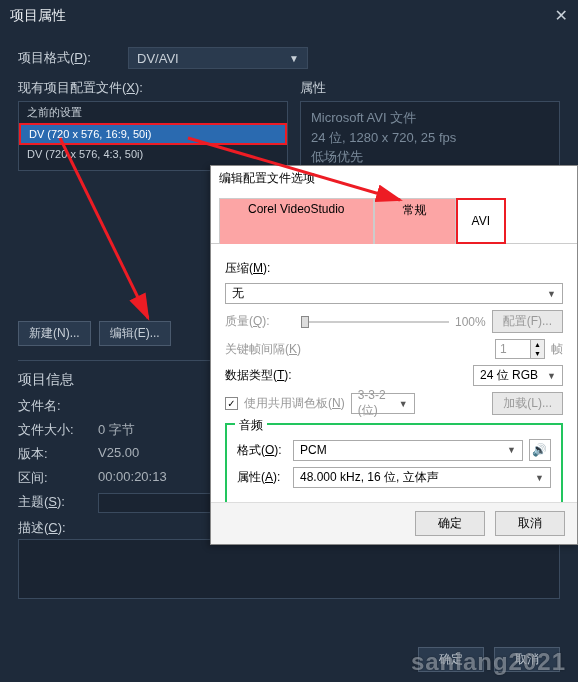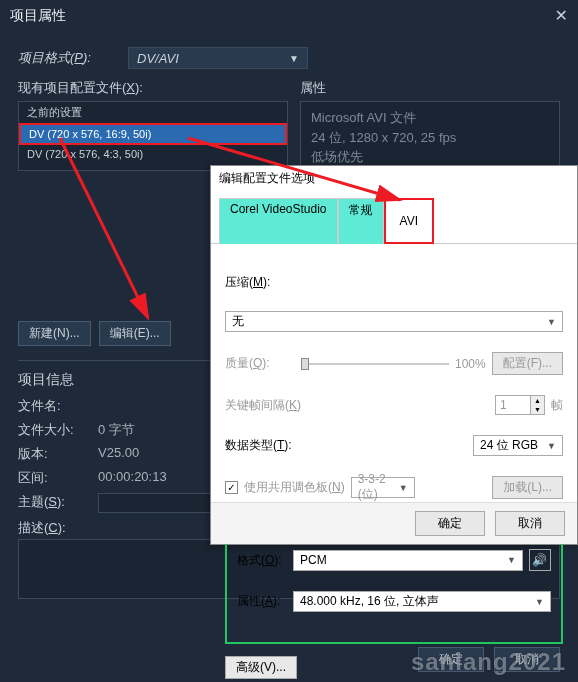--- a/index.html
+++ b/index.html
@@ -3,21 +3,21 @@
 <meta charset="utf-8">
 <style>
 * { box-sizing: border-box; margin: 0; padding: 0; font-family: "Microsoft YaHei", "SimSun", sans-serif; }
 body { width: 578px; height: 682px; background: #1a2332; position: relative; overflow: hidden; }
 
 .dark-dialog { background: #1e2a3a; color: #c8d0d8; width: 578px; height: 682px; position: relative; }
 .dark-title { display: flex; justify-content: space-between; align-items: center; padding: 6px 10px; font-size: 14px; color: #e8ecf0; }
 .close-x { font-size: 16px; cursor: pointer; color: #c8d0d8; }
 
 .dark-body { padding: 8px 18px; }
-.row { display: flex; align-items: center; margin: 8px 0; font-size: 13px; font-style: italic; }
+.row { display: flex; align-items: center; margin: 8px 0; font-size: 13px; }
 .label-col { width: 110px; color: #c8d0d8; }
 .u { text-decoration: underline; }
 .format-select { background: #2a3a4e; border: 1px solid #3a4a5e; color: #c8d0d8; width: 180px; height: 22px; display: flex; align-items: center; justify-content: space-between; padding: 0 8px; font-size: 13px; }
 .dd-arrow { font-size: 10px; }
 
 .two-col { display: flex; gap: 12px; margin-top: 10px; }
 .col-left { flex: 1; }
 .col-right { width: 260px; }
 .section-label { font-size: 13px; margin-bottom: 4px; }
 .config-list { border: 1px solid #3a4a5e; background: #1a2432; height: 70px; overflow: hidden; }
@@ -33,26 +33,26 @@
 .info-section .label-col { width: 80px; }
 .info-val { color: #a8b0b8; }
 .info-row { display: flex; margin: 6px 0; font-size: 13px; }
 .text-input { background: #1a2432; border: 1px solid #3a4a5e; height: 20px; flex: 1; max-width: 140px; }
 .textarea { background: #1a2432; border: 1px solid #3a4a5e; height: 60px; width: 100%; margin-top: 2px; }
 
 
 .light-dialog { position: absolute; left: 210px; top: 165px; width: 368px; height: 380px; background: #fff; border: 1px solid #888; color: #000; font-size: 12px; box-shadow: -2px 2px 6px rgba(0,0,0,.3); }
 .light-title { padding: 4px 8px; font-size: 12px; background: #fff; }
 .tab-row { display: flex; padding: 6px 8px 0; border-bottom: 1px solid #ccc; gap: 0; }
-.tab { padding: 3px 10px; border: 1px solid #ccc; border-bottom: none; background: #5eead4; font-size: 12px; position: relative; top: 1px; cursor: pointer; }
+.tab { padding: 3px 28px; border: 1px solid #ccc; border-bottom: none; background: #fca5a5; font-size: 12px; position: relative; top: 1px; cursor: pointer; }
 .tab.active { background: #fff; border-bottom: 1px solid #fff; }
 .tab.red { border: 2px solid #ed1c24; padding: 14px 14px; }
 
 .light-body { padding: 10px 14px; }
-.lrow { display: flex; align-items: center; margin: 20px 0; font-size: 12px; gap: 6px; }
+.lrow { display: flex; align-items: center; margin: 6px 0; font-size: 12px; gap: 6px; }
 .llabel { width: 70px; }
 .lselect { flex: 1; border: 1px solid #aaa; background: #fff; height: 21px; display: flex; align-items: center; justify-content: space-between; padding: 0 6px; }
 .lselect.sm { flex: none; width: 90px; }
 .sel-arrow { font-size: 9px; color: #555; }
 .slider { flex: 1; height: 16px; position: relative; }
 .slider-track { position: absolute; top: 7px; left: 0; right: 0; height: 2px; background: #ccc; }
 .slider-thumb { position: absolute; top: 2px; left: 0; width: 8px; height: 12px; background: #ddd; border: 1px solid #888; }
 .lbtn { border: 1px solid #aaa; background: #e8e8e8; padding: 2px 10px; font-size: 12px; cursor: pointer; }
 .lbtn.dis { color: #999; }
 .spinner { width: 50px; border: 1px solid #aaa; height: 20px; display: flex; }

